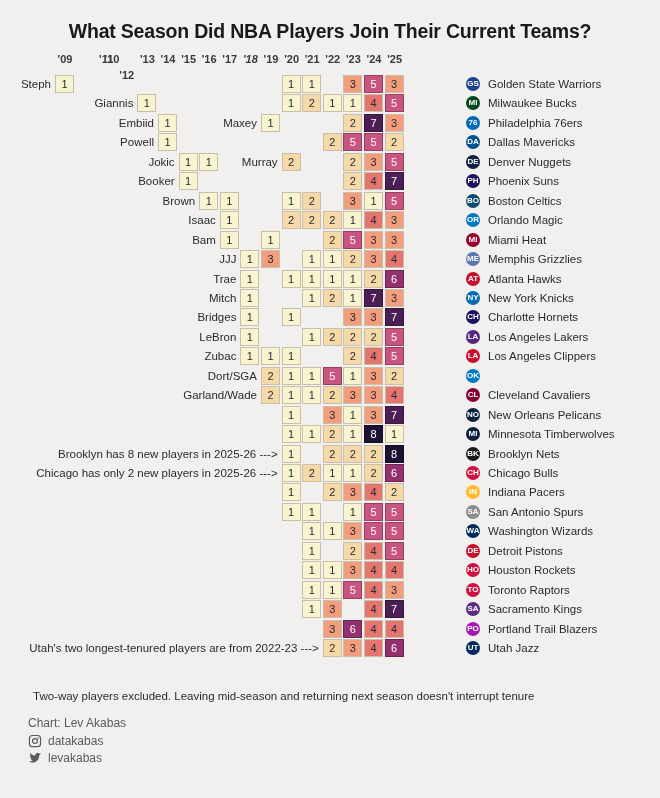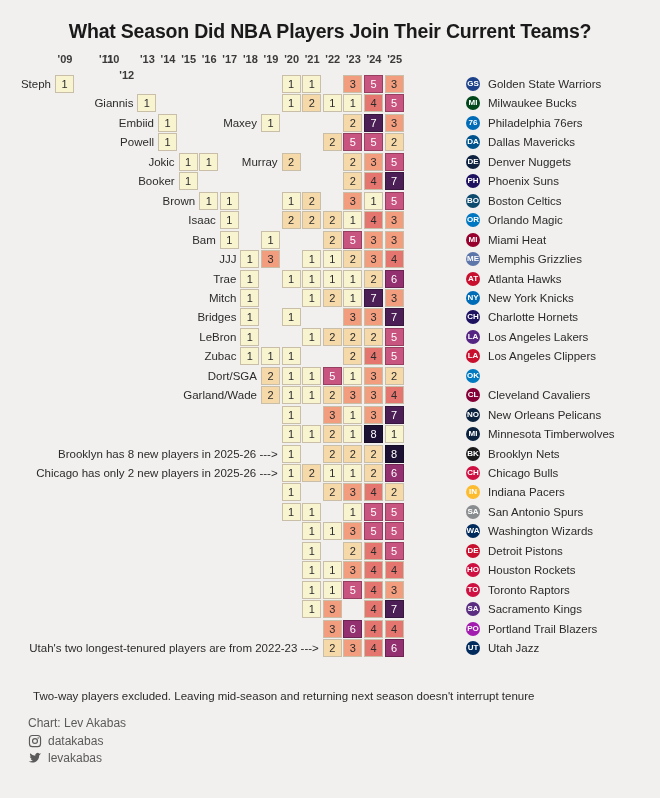--- a/index.html
+++ b/index.html
@@ -117,21 +117,21 @@
   <div id="axis">
       <div class="axis-label" style="left: 52px; top: 0px;">'09</div>
       <div class="axis-label" style="left: 72.6px; top: 0px; padding-left: 32px;">'10</div>
       <div class="axis-label" style="left: 93.2px; top: 0px;">'11</div>
       <div class="axis-label" style="left: 113.8px; top: 16px;">'12</div>
       <div class="axis-label" style="left: 134.4px; top: 0px;">'13</div>
       <div class="axis-label" style="left: 155px; top: 0px;">'14</div>
       <div class="axis-label" style="left: 175.6px; top: 0px;">'15</div>
       <div class="axis-label" style="left: 196.2px; top: 0px;">'16</div>
       <div class="axis-label" style="left: 216.8px; top: 0px;">'17</div>
-      <div class="axis-label" style="left: 237.4px; top: 0px;">'18</div>
+      <div class="axis-label" style="left: 237.4px; top: 0px; font-style: italic;">'18</div>
       <div class="axis-label" style="left: 258px; top: 0px;">'19</div>
       <div class="axis-label" style="left: 278.6px; top: 0px;">'20</div>
       <div class="axis-label" style="left: 299.2px; top: 0px;">'21</div>
       <div class="axis-label" style="left: 319.8px; top: 0px;">'22</div>
       <div class="axis-label" style="left: 340.4px; top: 0px;">'23</div>
       <div class="axis-label" style="left: 361px; top: 0px;">'24</div>
       <div class="axis-label" style="left: 381.6px; top: 0px;">'25</div>
     </div>
   <div id="rows">
       <div class="row" style="top: 22px;">

